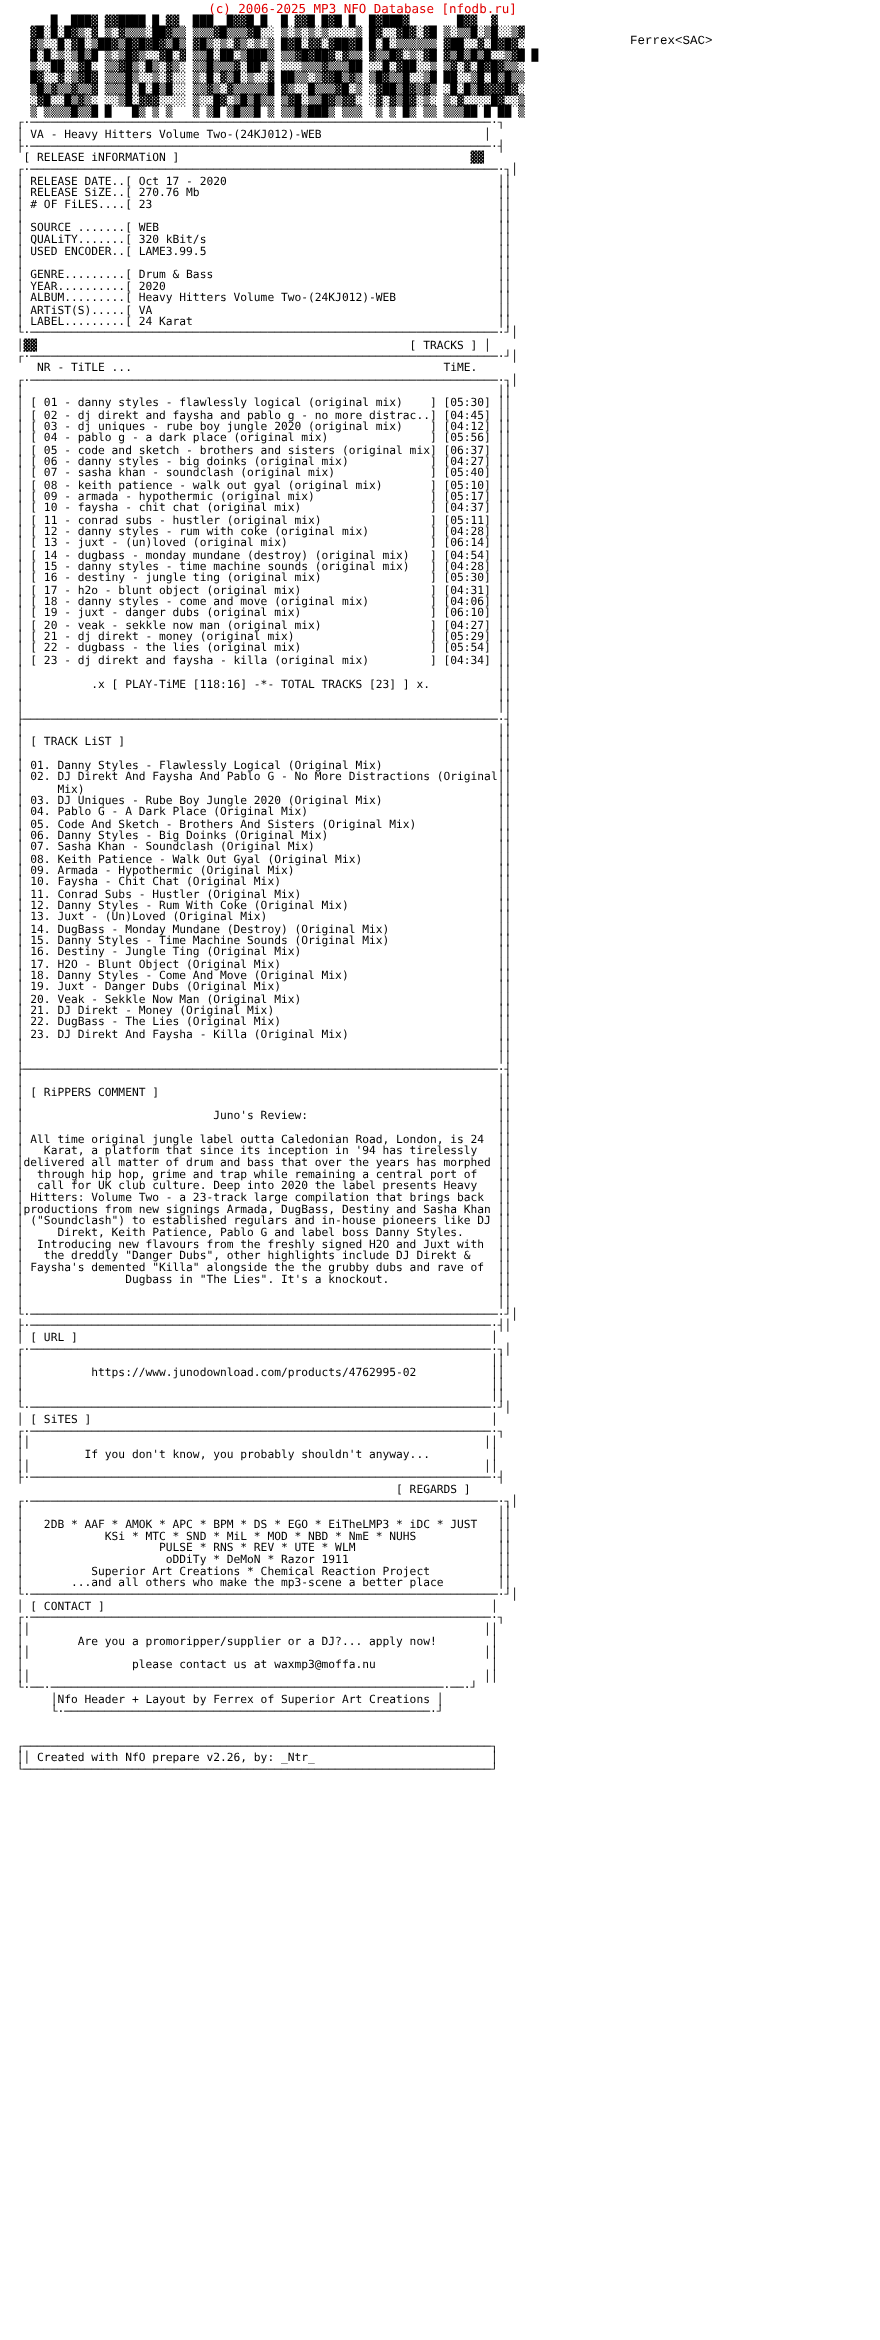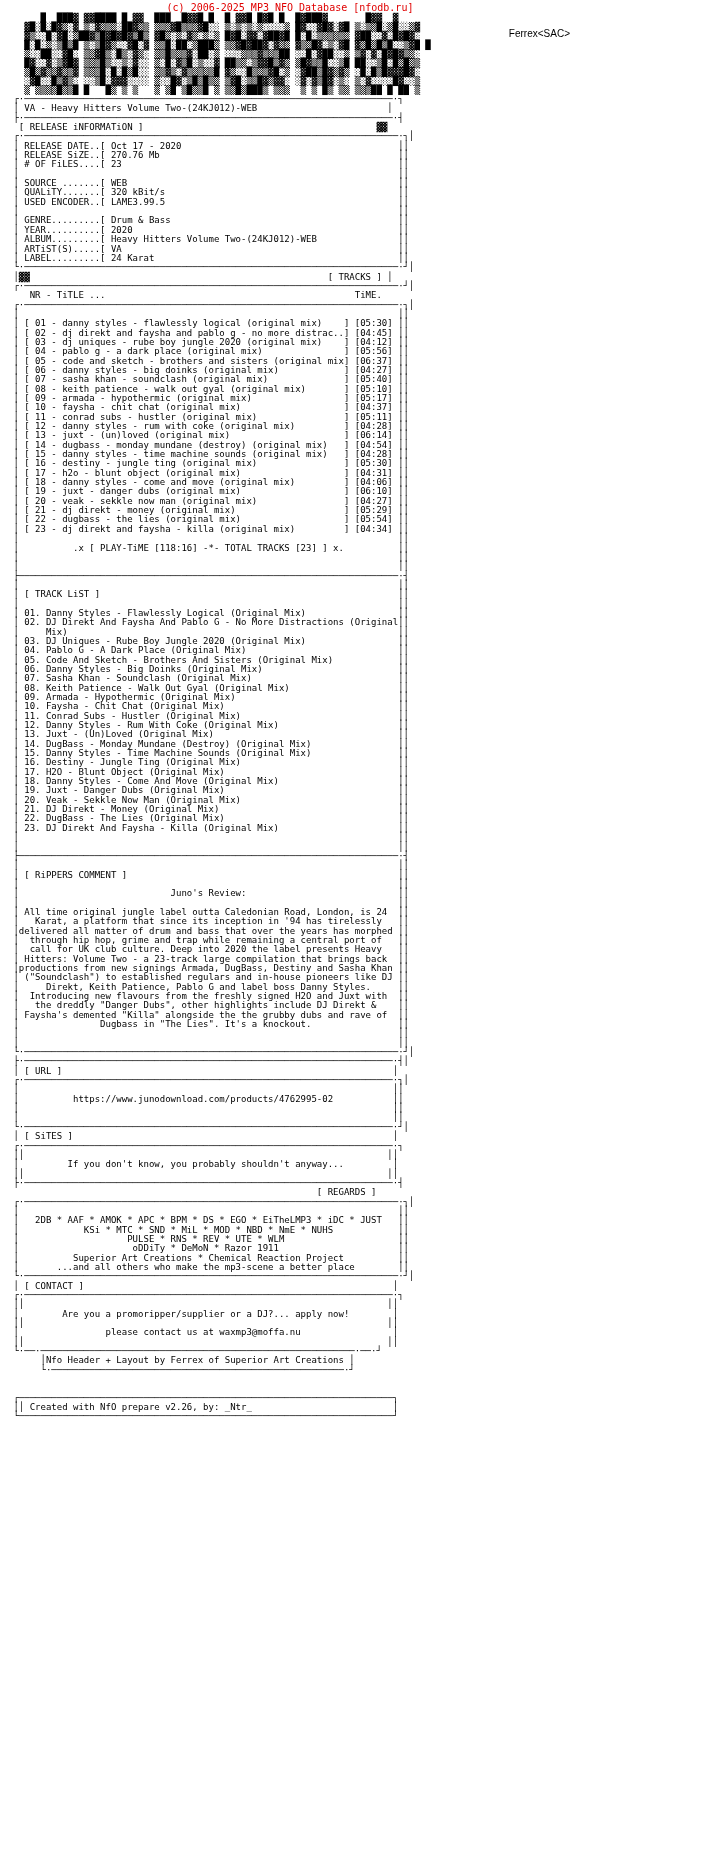--- a/index.html
+++ b/index.html
@@ -45,21 +45,21 @@
     font-size: 9px;
     line-height: 9.0px;
     letter-spacing: 0px;
     color: #000;
     white-space: pre;
   }
   .handle {
     position: absolute;
     right: 10px;
     top: 14px;
-    font-family: Liberation Sans, sans-serif;
+    font-family: Liberation Mono, monospace;
     font-size: 10px;
     line-height: 11px;
     white-space: pre;
   }
   .block { position: relative; }
 </style>
 </head>
 <body>
 
 <div id="page">

